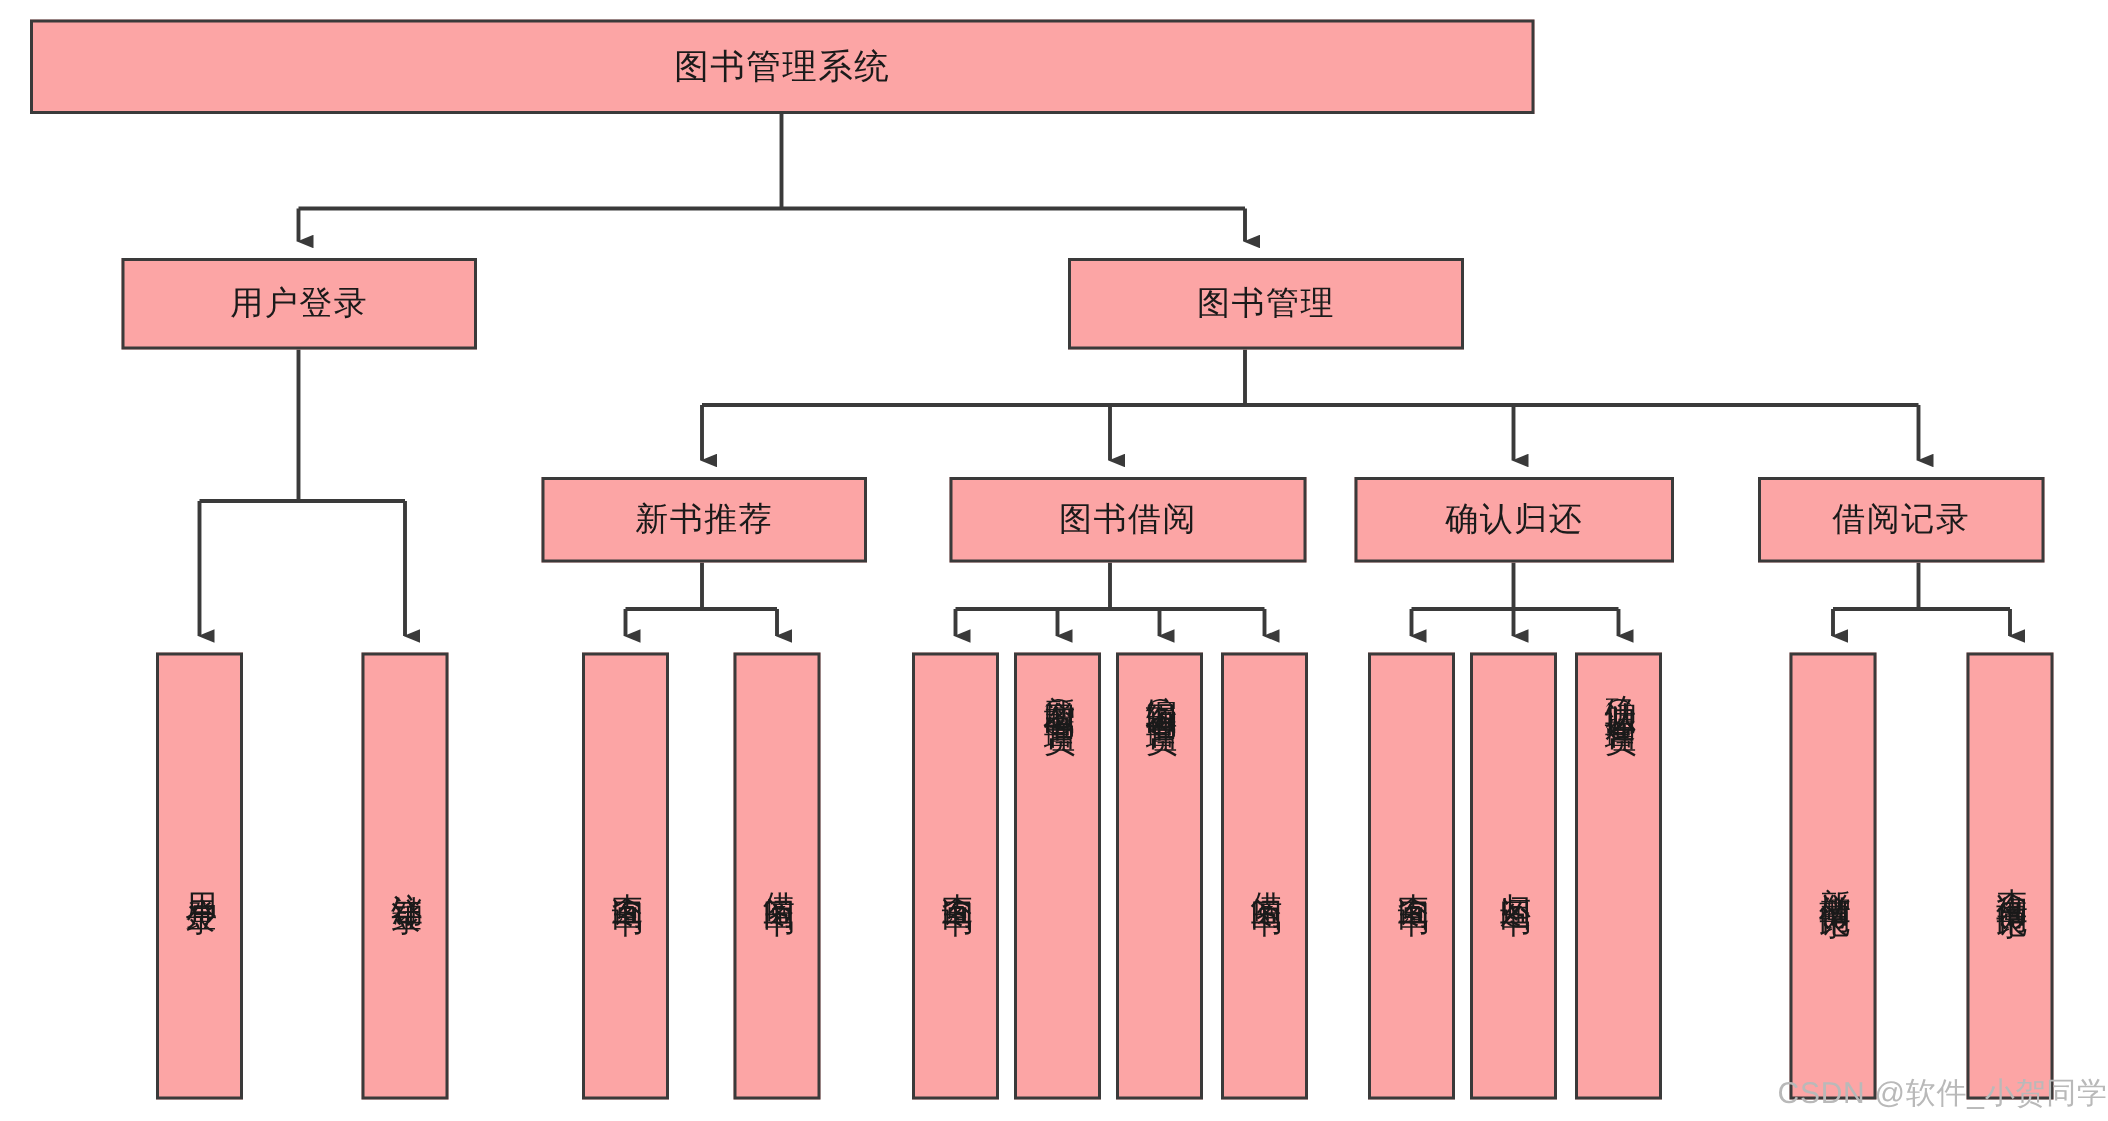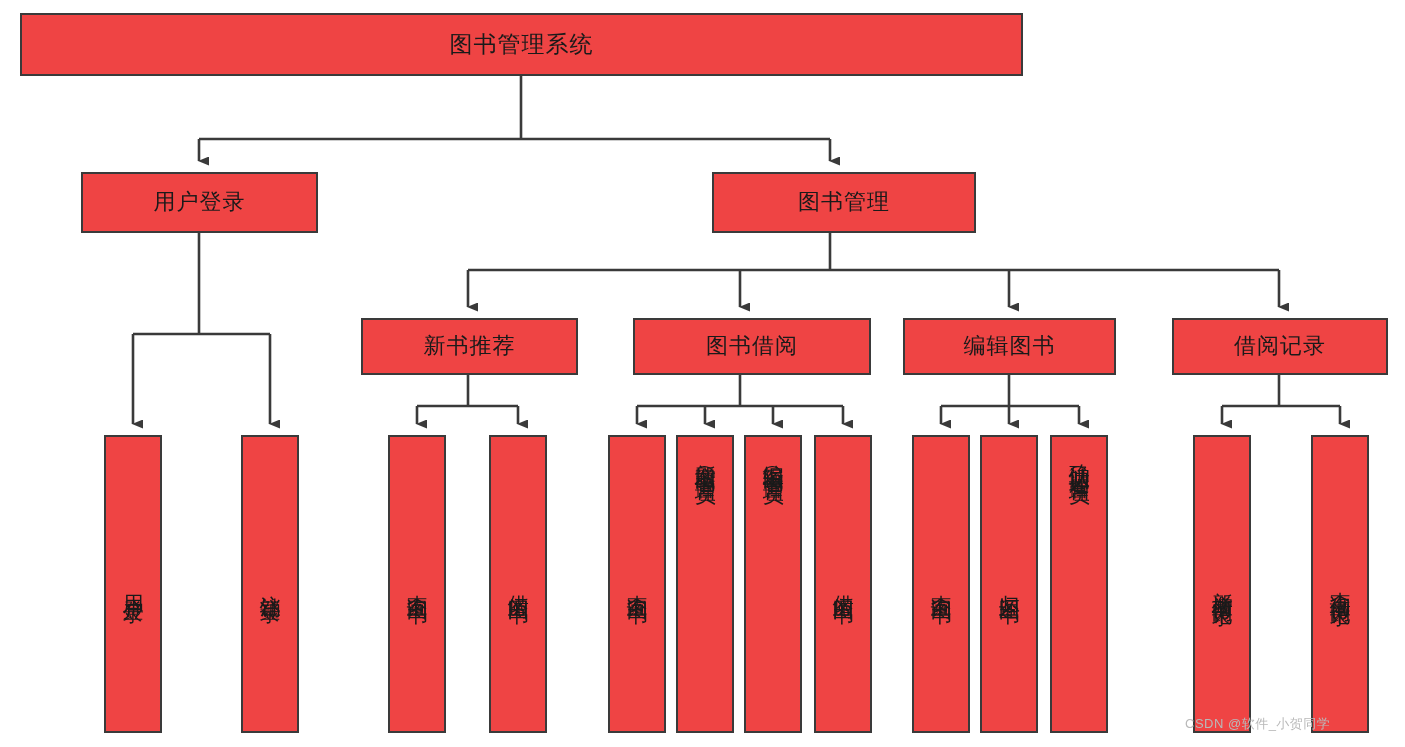--- a/index.html
+++ b/index.html
@@ -24,21 +24,21 @@
     left: 0;
     top: 0;
     width: 1405px;
     height: 747px;
     pointer-events: none;
   }
   
   .node {
     position: absolute;
     box-sizing: border-box;
-    background: #ef4444;
+    background: #fca5a5;
     border: 2px solid #3a3a3a;
     display: flex;
     align-items: center;
     justify-content: center;
     color: #1a1a1a;
   }
   .node.h-node {
     font-size: 22px;
     line-height: 1.2;
     letter-spacing: 1px;
@@ -63,21 +63,21 @@
   }
   .node.leaf.center-text {
     align-items: center;
     padding-top: 0;
   }
   
   #watermark {
     position: absolute;
     left: 1185px;
     top: 715px;
-    font-size: 13px;
+    font-size: 20px;
     color: #b9b9b9;
     white-space: nowrap;
     letter-spacing: 0.5px;
   }
 </style>
 </head>
 <body>
 
 <div id="canvas">
 
@@ -148,24 +148,24 @@
 
   <div class="node h-node" style="left:361px; top:318px; width:217px; height:57px;">
     <span>新书推荐</span>
   </div>
 
   <div class="node h-node" style="left:633px; top:318px; width:238px; height:57px;">
     <span>图书借阅</span>
   </div>
 
   <div class="node h-node" style="left:903px; top:318px; width:213px; height:57px;">
-    <span>编辑图书</span>
-  </div>
-
-  <div class="node h-node" style="left:1172px; top:318px; width:216px; height:57px;">
+    <span>确认归还</span>
+  </div>
+
+  <div class="node h-node" style="left:1172px; top:318px; width:191px; height:57px;">
     <span>借阅记录</span>
   </div>
 
   <div class="node leaf center-text" style="left:104px; top:435px; width:58px; height:298px;">
     <span class="vtext">用户登录</span>
   </div>
 
   <div class="node leaf center-text" style="left:241px; top:435px; width:58px; height:298px;">
     <span class="vtext">注销登录</span>
   </div>

